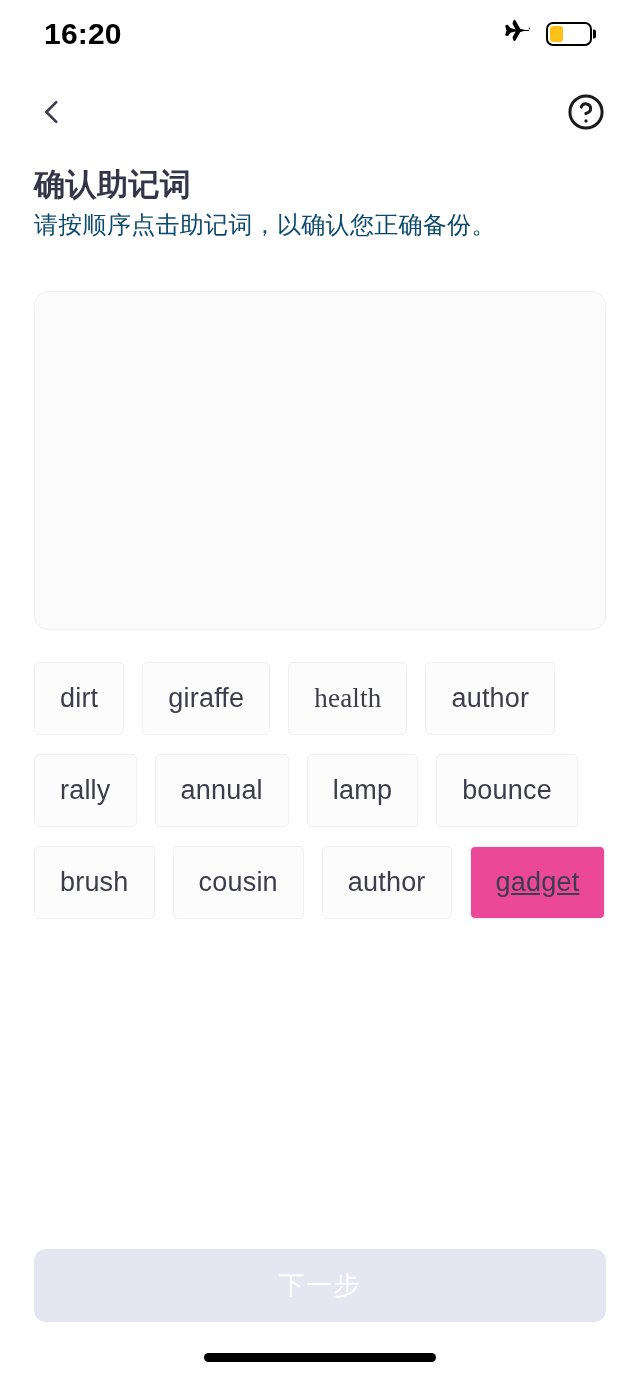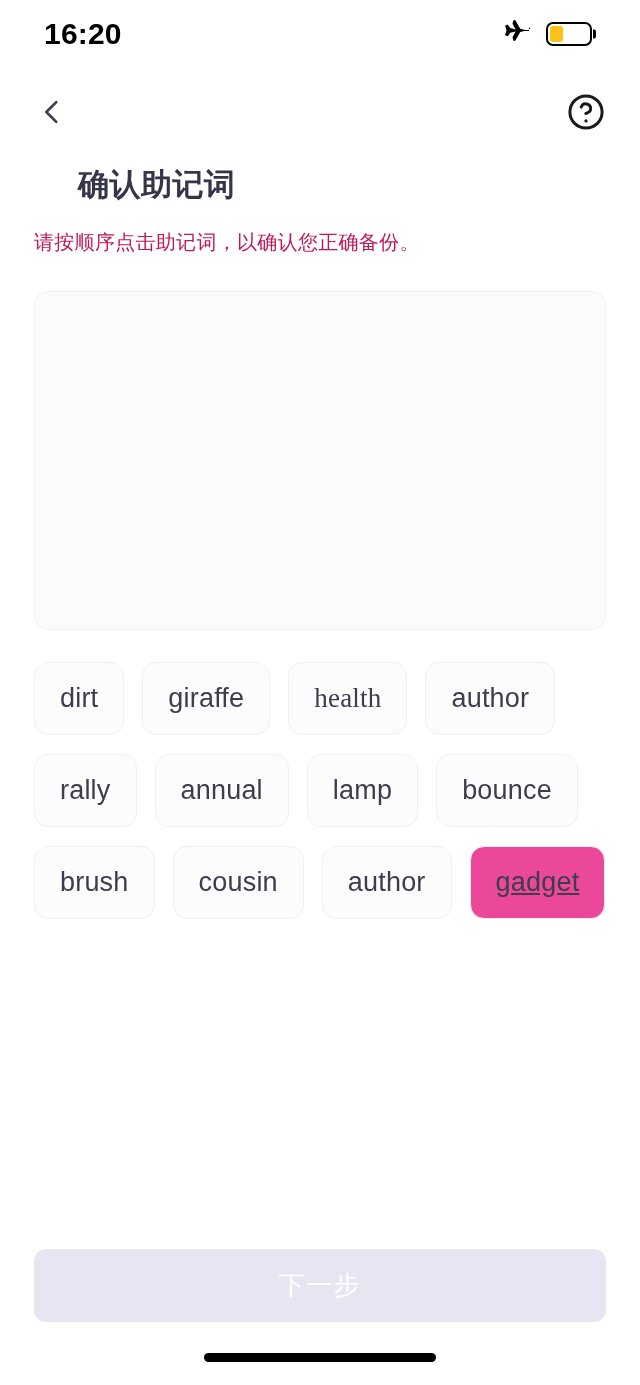--- a/index.html
+++ b/index.html
@@ -104,26 +104,25 @@
     top: 166px;
     left: 34px;
     width: 580px;
   }
   .page-title {
     font-size: 31px;
     font-weight: bold;
     color: #35354a;
     letter-spacing: 0.5px;
     line-height: 1.25;
-    margin-left: 44px;
   }
   .page-subtitle {
-    margin-top: 24px;
-    font-size: 20px;
-    color: #be185d;
+    margin-top: 4px;
+    font-size: 24px;
+    color: #0c4a6e;
     letter-spacing: 0.3px;
     line-height: 1.35;
   }
 
   
   .drop-zone {
     position: absolute;
     top: 291px;
     left: 34px;
     width: 572px;
@@ -145,21 +144,21 @@
     top: 662px;
     left: 34px;
     width: 578px;
     display: flex;
     flex-wrap: wrap;
     gap: 19px 18px;
   }
   .word-chip {
     background: #fcfcfd;
     border: 1px solid #f0f0f3;
-    border-radius: 14px;
+    border-radius: 5px;
     height: 73px;
     padding: 12px 25px;
     display: flex;
     align-items: center;
     justify-content: center;
     font-size: 27px;
     color: #3d3d4e;
     letter-spacing: 0.2px;
     cursor: pointer;
     white-space: nowrap;

